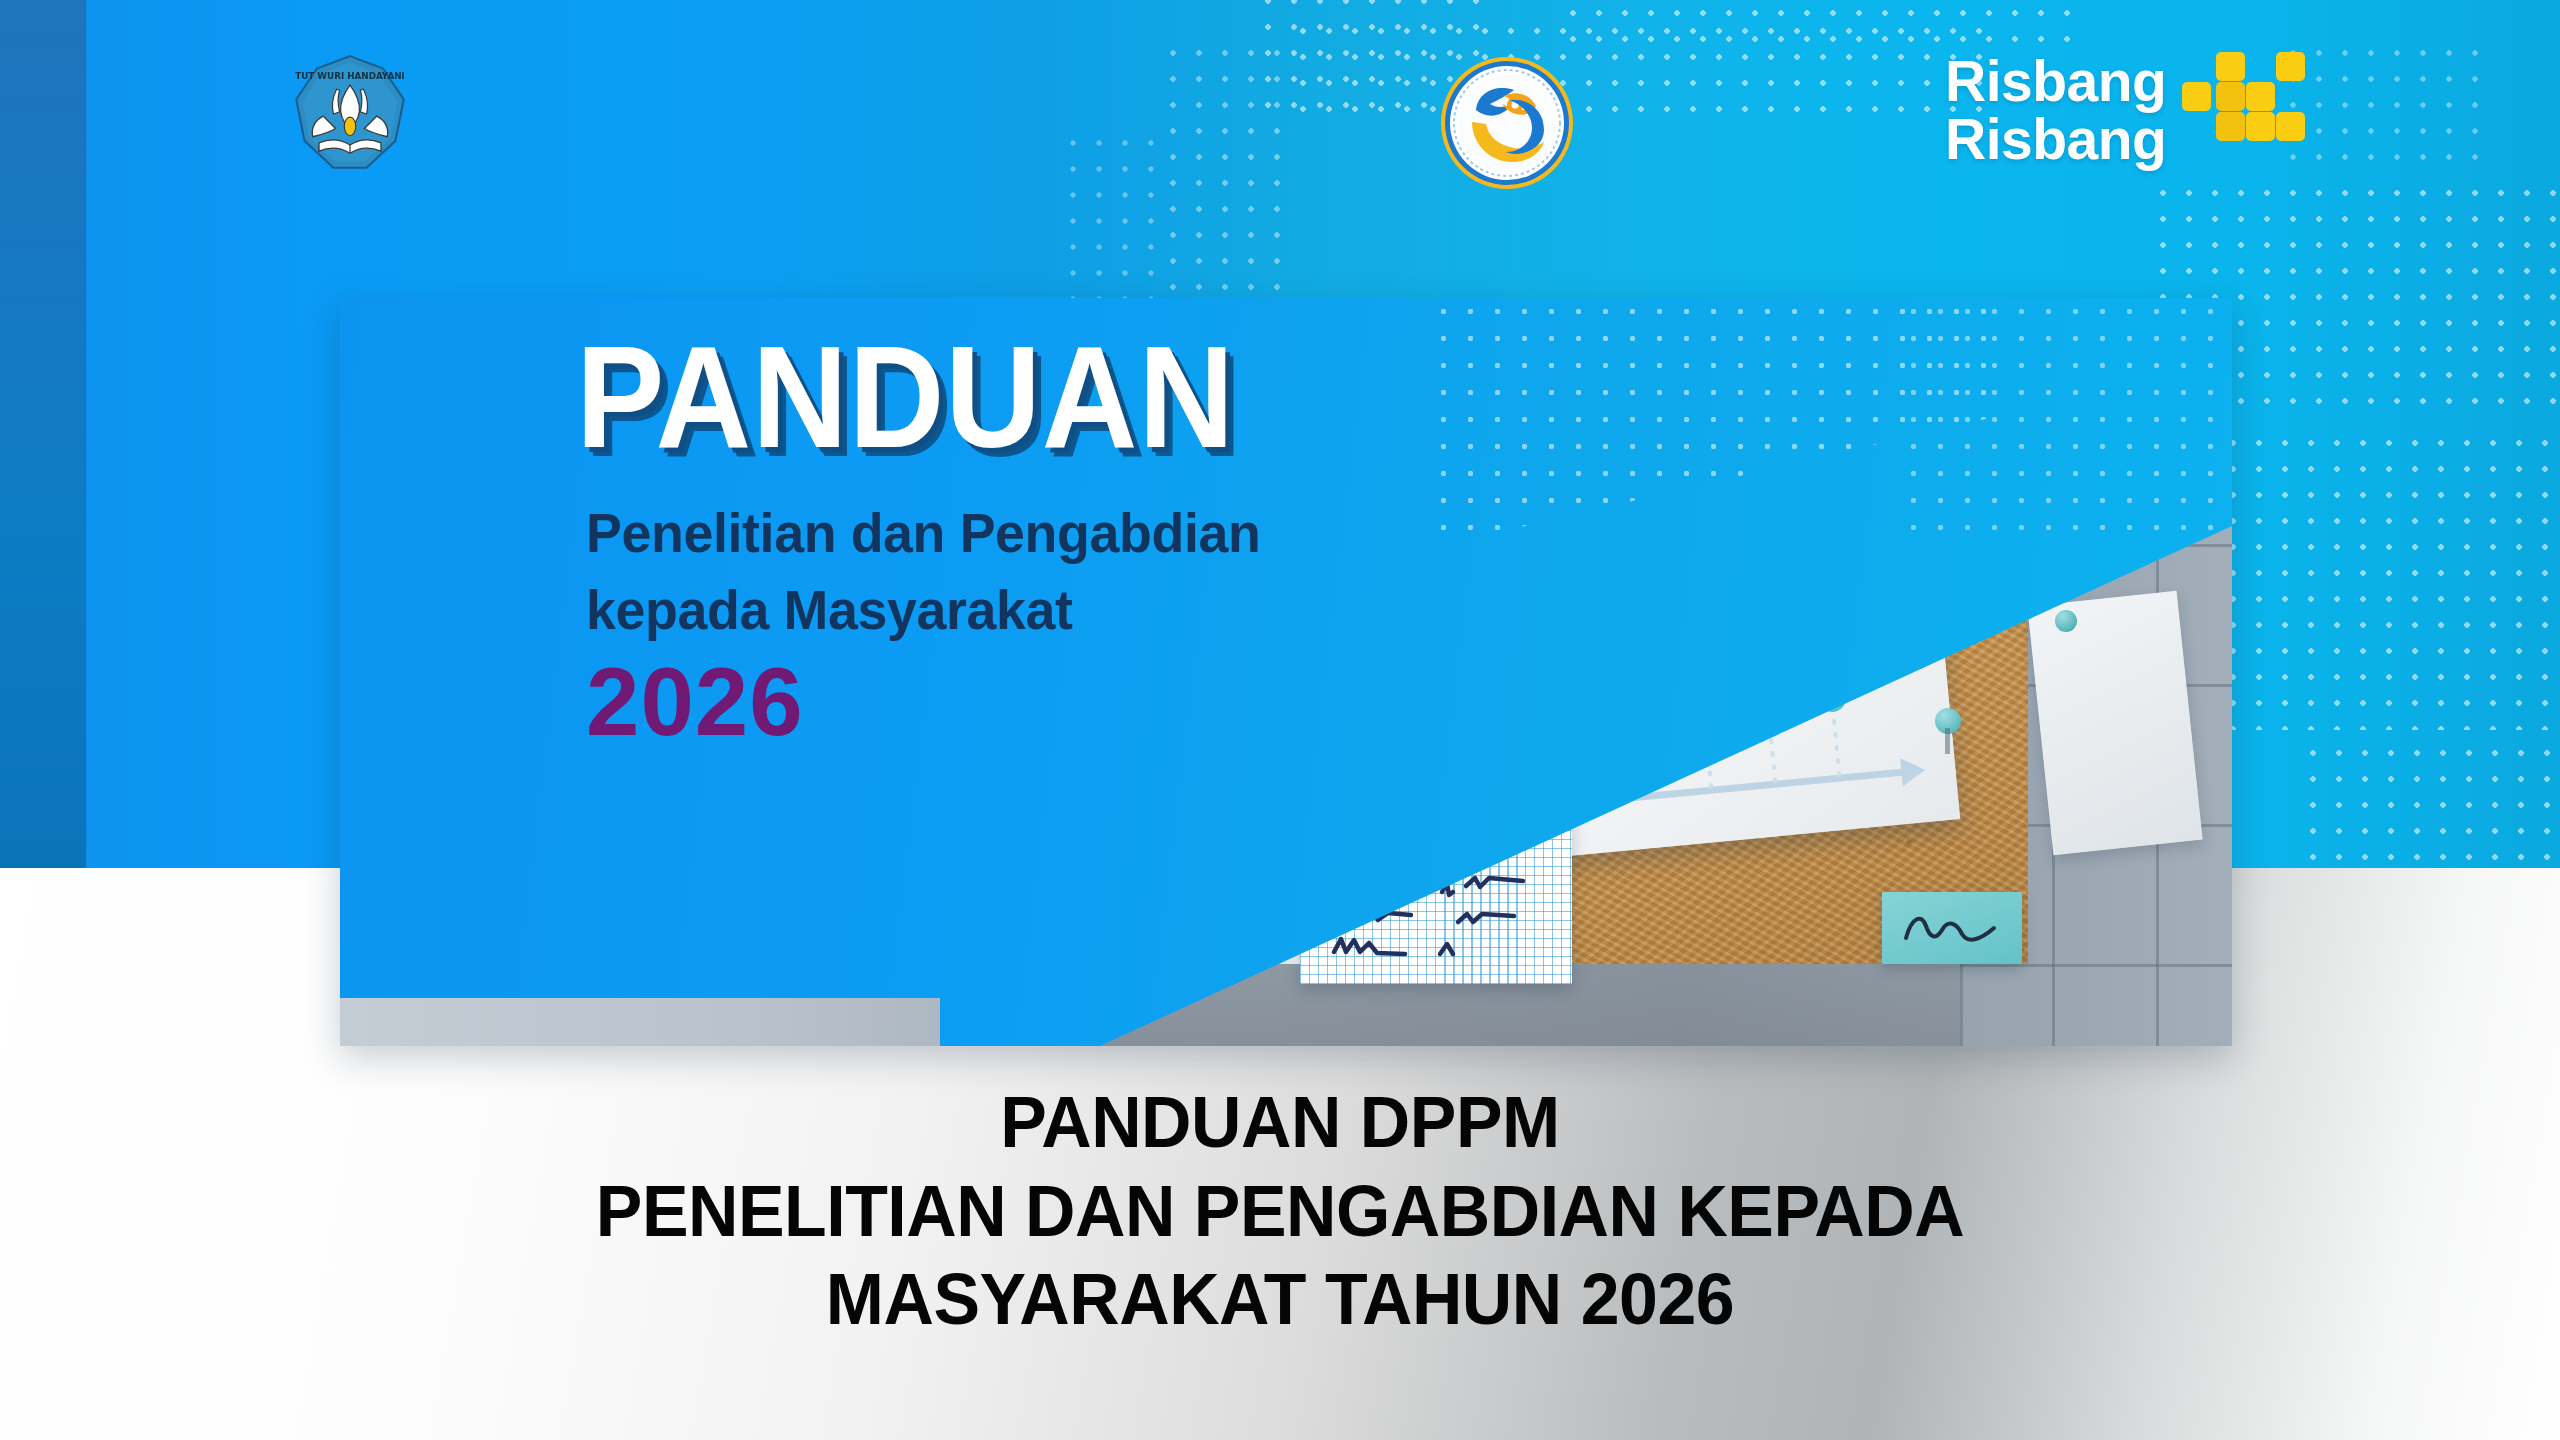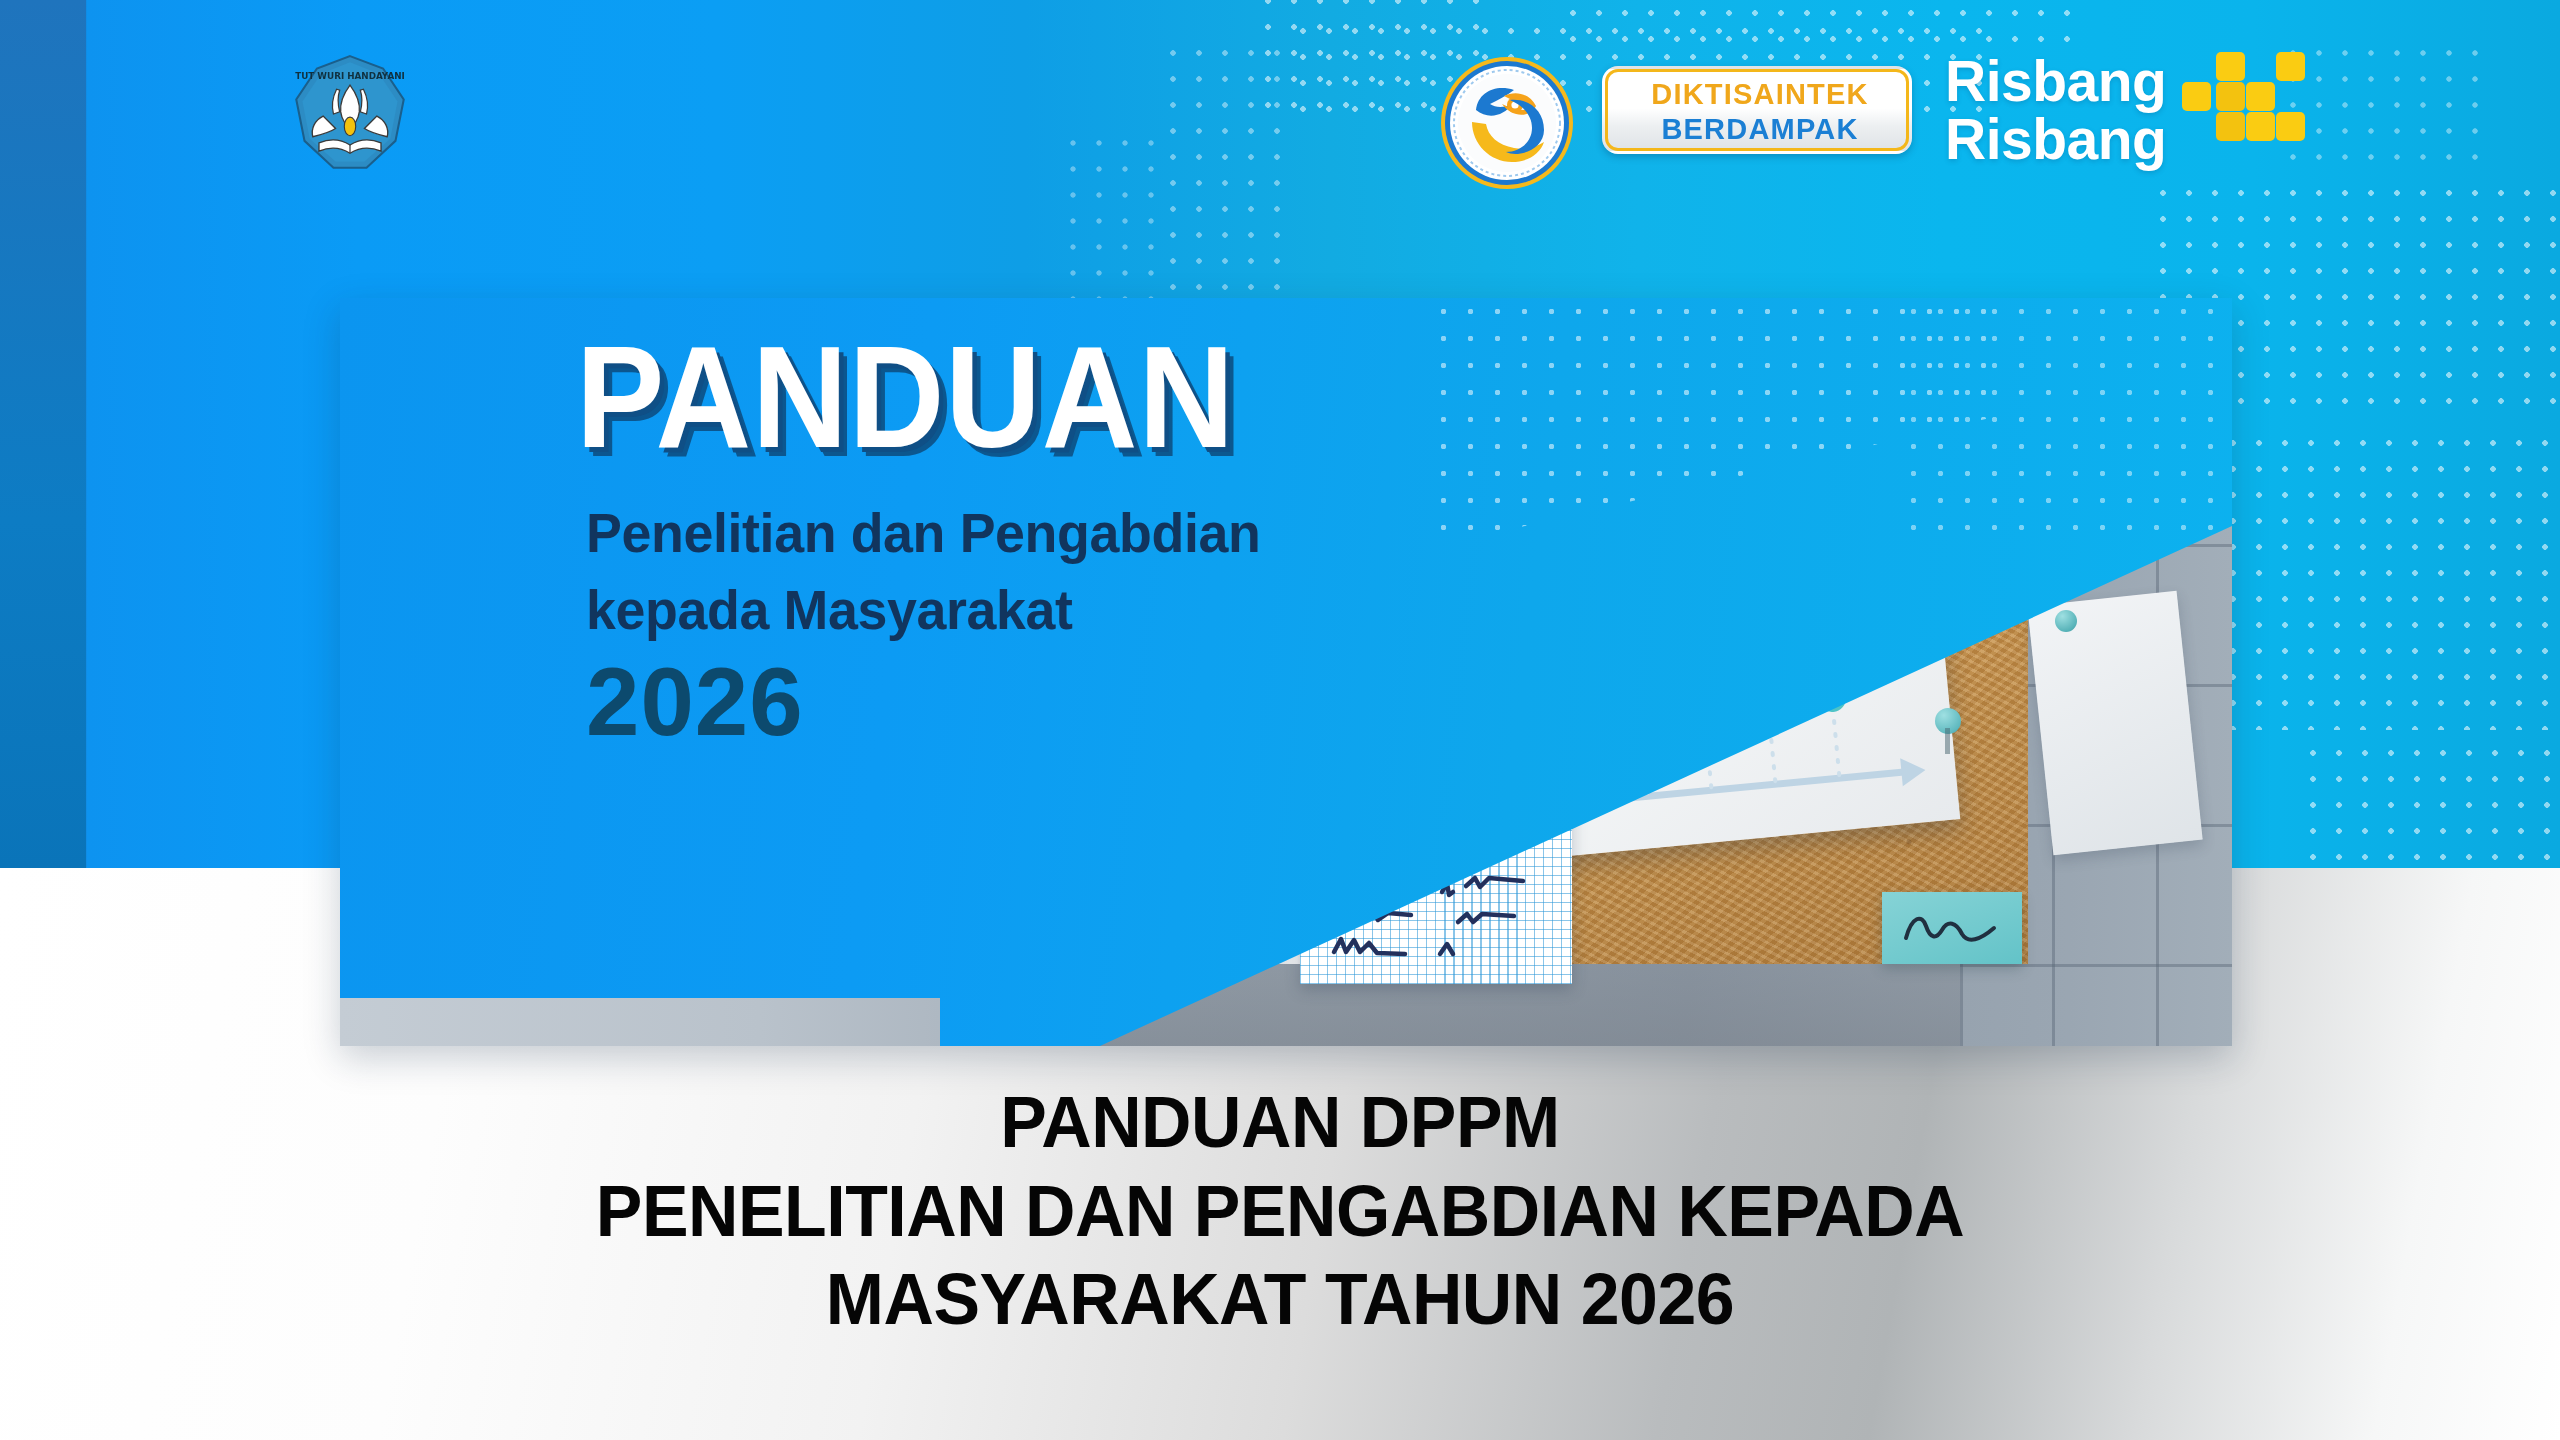--- a/index.html
+++ b/index.html
@@ -286,21 +286,21 @@
   }
   #banner-subtitle {
     position:absolute; left:246px; top:196px; width:1000px;
     font-size:56px; font-weight:bold; color:#11355E;
     line-height:1.38; letter-spacing:-.4px;
     transform:scaleX(.96); transform-origin:left top;
   }
   #banner-subtitle span { display:block; white-space:nowrap; }
   #banner-year {
     position:absolute; left:246px; top:356px;
-    font-size:96px; font-weight:bold; color:#0c4a6e; letter-spacing:1px;
+    font-size:96px; font-weight:bold; color:#701a75; letter-spacing:1px;
     line-height:1;
   }
 
   
   #caption {
     position:absolute; left:0; top:1078px; width:2560px;
     text-align:center;
     color:#050505; font-weight:bold; font-size:72px; line-height:1.23;
     letter-spacing:-.5px;
     transform:scaleX(.97);
@@ -341,24 +341,20 @@
       <path d="M34 62 C26 66 22 74 24 82 C32 80 40 78 46 74 C42 70 38 66 34 62 Z" fill="#ffffff" stroke="#3a3a3a" stroke-width="1.3"></path>
       <path d="M86 62 C94 66 98 74 96 82 C88 80 80 78 74 74 C78 70 82 66 86 62 Z" fill="#ffffff" stroke="#3a3a3a" stroke-width="1.3"></path>
 
       <path d="M30 88 C42 83 52 85 60 90 C68 85 78 83 90 88 L90 96 C78 91 68 93 60 98 C52 93 42 91 30 96 Z" fill="#ffffff" stroke="#3a3a3a" stroke-width="1.3"></path>
       <line x1="60" y1="90" x2="60" y2="98" stroke="#3a3a3a" stroke-width="1.2"></line>
     </svg>
   </div>
 
 
   <div id="diktisaintek-badge">
-    <div id="badge-plate">
-      <div id="badge-line-1">DIKTISAINTEK</div>
-      <div id="badge-line-2">BERDAMPAK</div>
-    </div>
     <div id="badge-emblem">
       <svg viewBox="0 0 150 150" xmlns="http://www.w3.org/2000/svg">
         <circle cx="75" cy="75" r="66" fill="#F6B91B"></circle>
         <circle cx="75" cy="75" r="62" fill="#1C79D0"></circle>
         <circle cx="75" cy="75" r="57" fill="#ffffff"></circle>
         <circle cx="75" cy="75" r="53" fill="none" stroke="#9ec9ee" stroke-width="2" stroke-dasharray="3 3"></circle>
         <circle cx="75" cy="75" r="49" fill="#fbfcfd"></circle>
 
         <path d="M44 62 C46 44 64 36 82 42 C74 48 66 52 58 56 C64 60 72 60 80 56 C72 68 56 72 44 62 Z" fill="#1C79D0"></path>
         <path d="M104 58 C98 46 84 42 72 48 C80 52 88 56 94 62 C86 62 78 60 70 56 C80 70 98 70 104 58 Z" fill="#F6A31B"></path>

